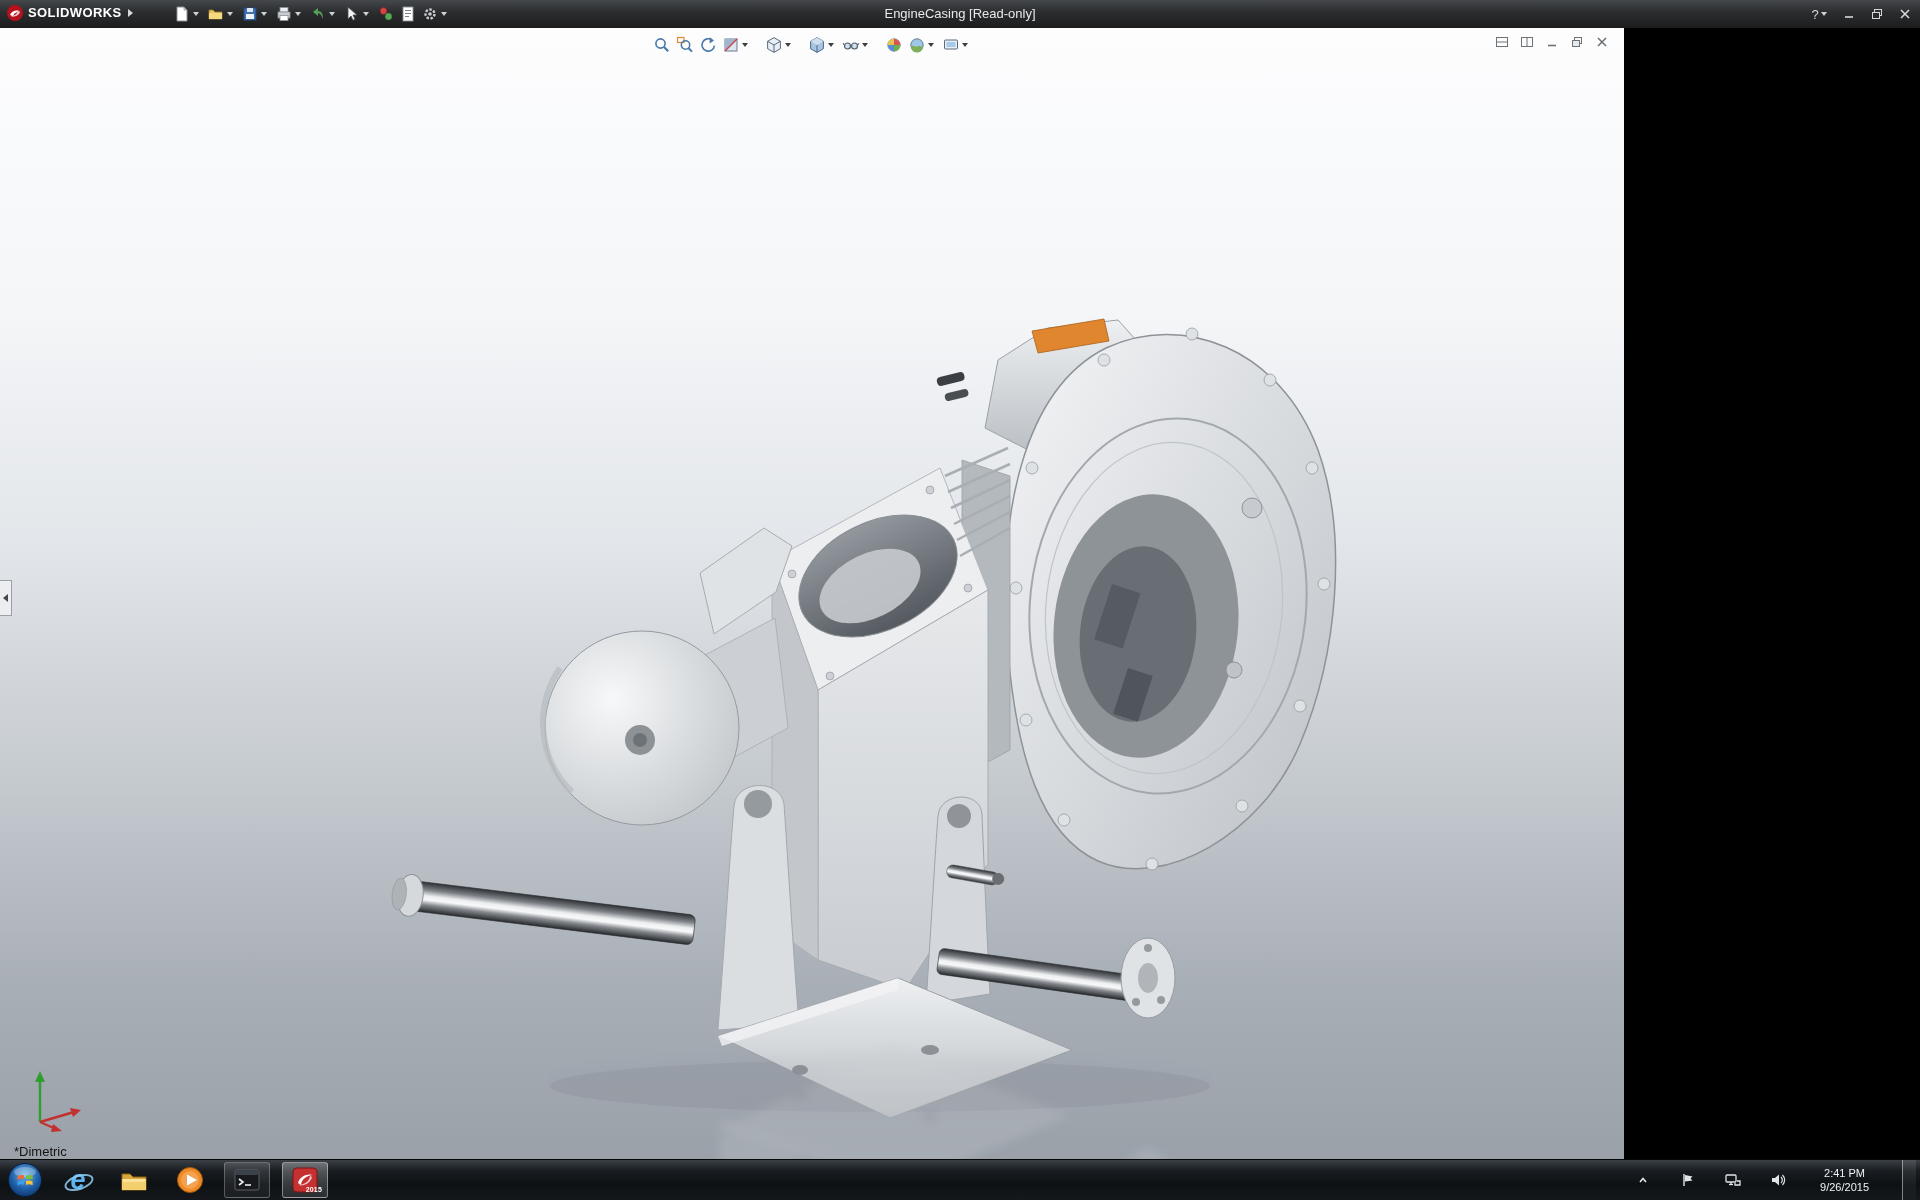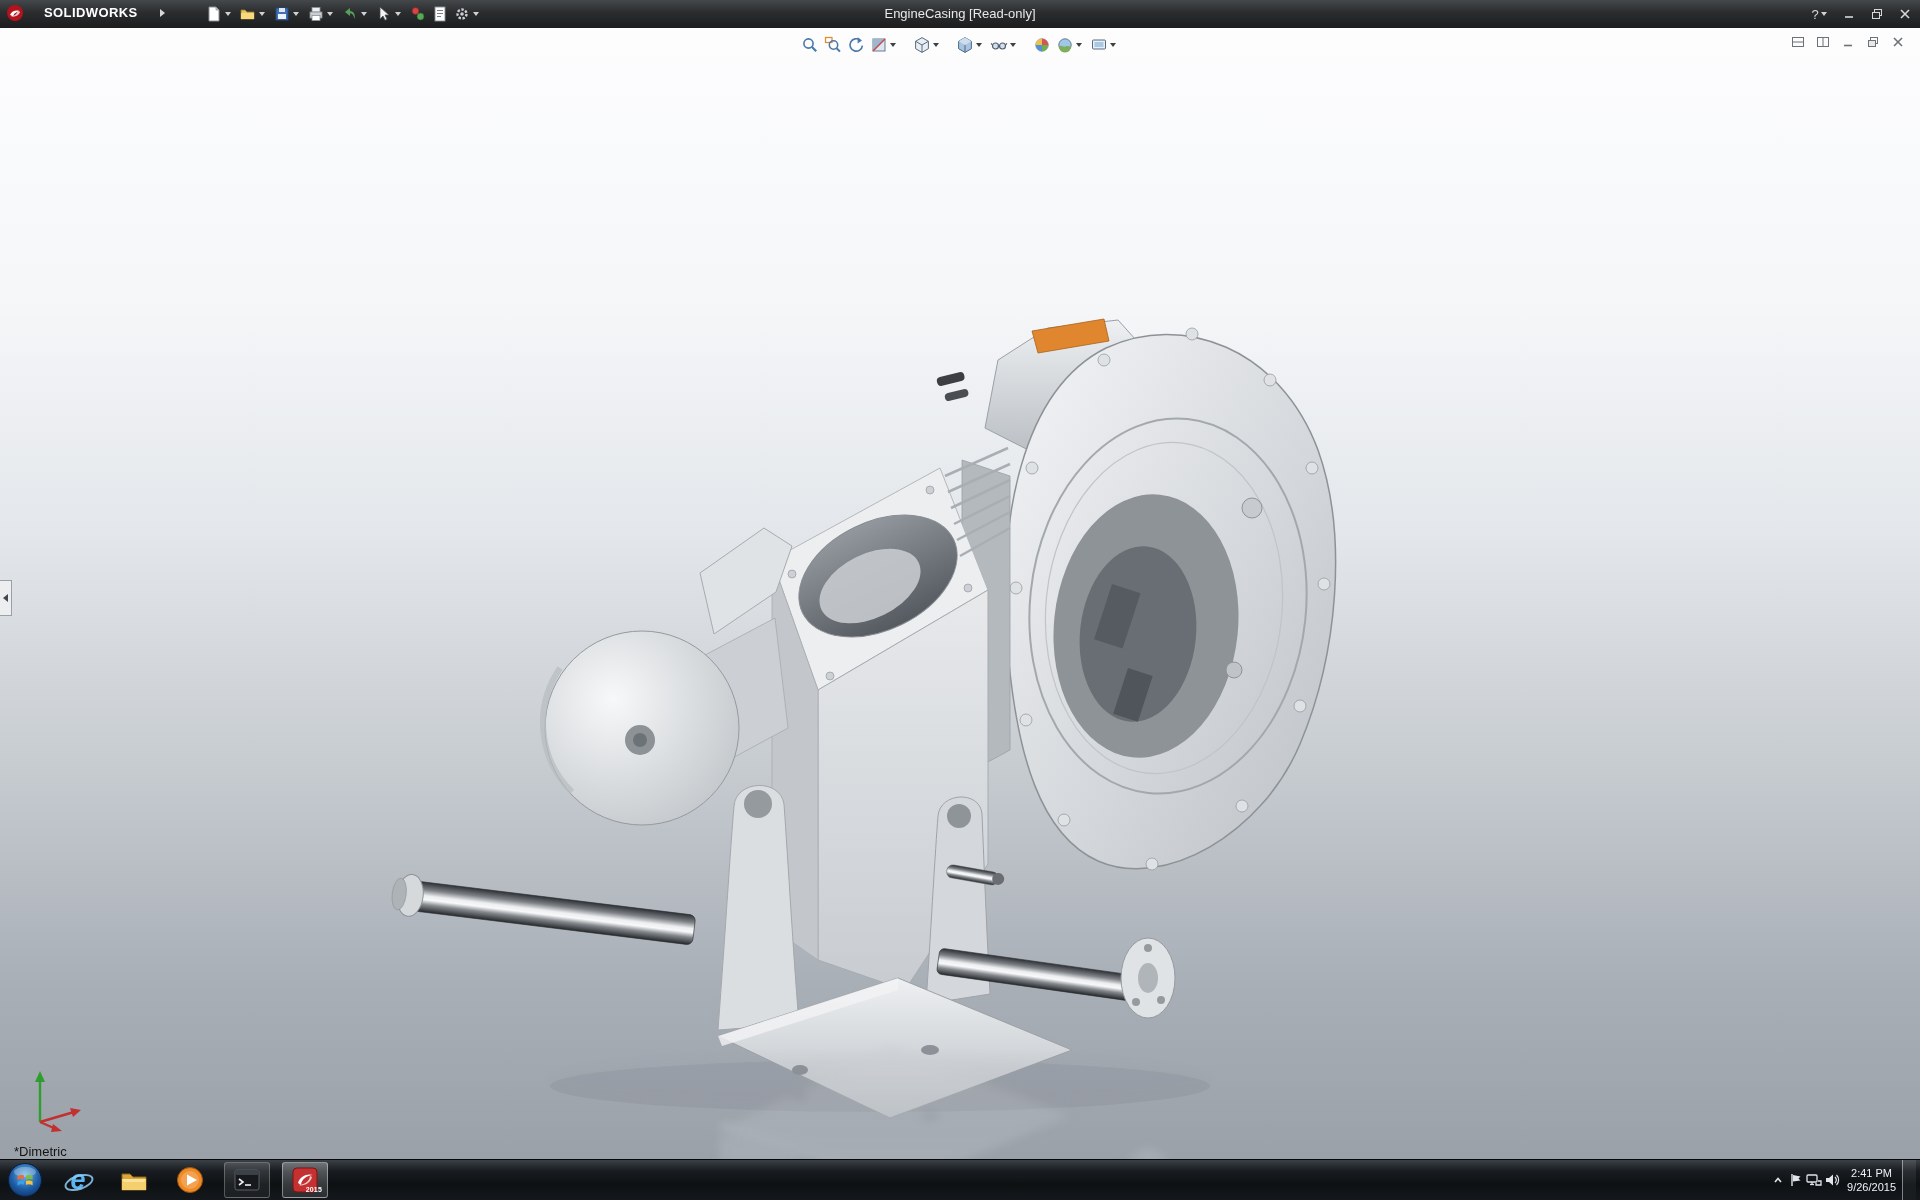--- a/index.html
+++ b/index.html
@@ -7,36 +7,36 @@
     width:1920px;height:1200px;overflow:hidden;position:relative;
     font-family:"Liberation Sans", sans-serif;background:#000;
     -webkit-user-select:none;user-select:none;
   }
   
   .titlebar{
     position:absolute;top:0;left:0;width:1920px;height:28px;
     background:linear-gradient(#45484b,#2a2c2e 45%,#1b1d1f);
     display:flex;align-items:center;z-index:30;
   }
-  .brand{display:flex;align-items:center;gap:20px;padding:0 10px 3px 6px;height:100%;text-align:right;}
+  .brand{display:flex;align-items:center;gap:4px;padding:0 10px 3px 6px;height:100%;text-align:right;}
   .brand-text{color:#fff;font-weight:bold;font-size:13px;letter-spacing:.4px;}
   .brand-arrow{width:0;height:0;border-top:4px solid transparent;border-bottom:4px solid transparent;border-left:5px solid #d8d8d8;margin-left:2px;}
   .qat{display:flex;align-items:center;margin-left:28px;height:100%;}
   .tb-btn{display:flex;align-items:center;height:24px;padding:0 2px;border-radius:2px;}
   .icon18{width:18px;height:18px;display:block;}
   .caret-l{width:0;height:0;border-left:3px solid transparent;border-right:3px solid transparent;border-top:4px solid #cfd2d5;margin:0 4px 0 2px;}
   .title-text{
     position:absolute;left:0;right:0;top:0;height:28px;line-height:28px;
     text-align:center;color:#e8e8e8;font-size:13px;pointer-events:none;
   }
   .winbtns{position:absolute;right:6px;top:0;height:28px;display:flex;align-items:center;gap:10px;z-index:31;}
   .winbtn{display:flex;align-items:center;justify-content:center;width:18px;height:18px;color:#d6d9db;font-size:13px;}
   
   .viewport{
-    position:absolute;top:28px;left:0;width:1920px;height:1132px;
+    position:absolute;top:28px;left:0;width:1624px;height:1132px;
     background:linear-gradient(180deg,#fdfdfe 0%,#f4f6f8 25%,#e3e6ea 45%,#c7ccd1 65%,#a8aeb6 85%,#9aa1a9 100%);
     overflow:hidden;
   }
   .model-svg{position:absolute;top:0;left:0;width:1920px;height:1132px;}
   .headsup{
     position:absolute;top:5px;left:50%;transform:translateX(-50%);
     display:flex;align-items:center;gap:1px;z-index:10;
   }
   .hu-btn{display:flex;align-items:center;height:24px;padding:0 2px;border-radius:2px;}
   .caret-d{width:0;height:0;border-left:3px solid transparent;border-right:3px solid transparent;border-top:4px solid #3d4144;margin:0 3px 0 2px;}
@@ -59,21 +59,21 @@
   }
   .start-orb{width:38px;height:38px;margin-left:6px;display:flex;align-items:center;justify-content:center;}
   .task-icons{display:flex;align-items:center;gap:12px;margin-left:12px;height:100%;}
   .ticon{width:44px;height:34px;display:flex;align-items:center;justify-content:center;border-radius:3px;position:relative;}
   .ticon.running{background:linear-gradient(rgba(255,255,255,.14),rgba(255,255,255,.04));border:1px solid rgba(255,255,255,.25);}
   .ticon.active{background:linear-gradient(rgba(255,255,255,.30),rgba(255,255,255,.10));border:1px solid rgba(255,255,255,.40);}
   .ie-wrap{position:relative;width:28px;height:28px;display:flex;align-items:center;justify-content:center;}
   .ie-e{color:#5db4f0;font-size:27px;font-style:italic;font-weight:bold;line-height:28px;}
   .ie-ring{position:absolute;left:0;top:9px;width:26px;height:11px;border:2px solid #8ecdf5;border-radius:50%;transform:rotate(-18deg);opacity:.85;}
   .sw-year{position:absolute;right:5px;bottom:4px;color:#fff;font-size:7px;font-weight:bold;letter-spacing:.2px;}
-  .tray{margin-left:auto;display:flex;align-items:center;gap:0;padding-right:4px;height:100%;}
+  .tray{margin-left:auto;display:flex;align-items:center;gap:27px;padding-right:4px;height:100%;}
   .tray-btn{display:flex;align-items:center;justify-content:center;width:18px;height:18px;}
   .clock{text-align:center;font-size:11px;color:#eef2f6;line-height:14px;padding:0 6px;}
   .show-desktop{width:13px;height:40px;border-left:1px solid rgba(255,255,255,.45);background:linear-gradient(rgba(255,255,255,.10),rgba(255,255,255,.02));}
 </style>
 </head>
 <body>
 
 <div class="titlebar">
   <div class="brand">
     <svg class="icon18" viewBox="0 0 18 18">

